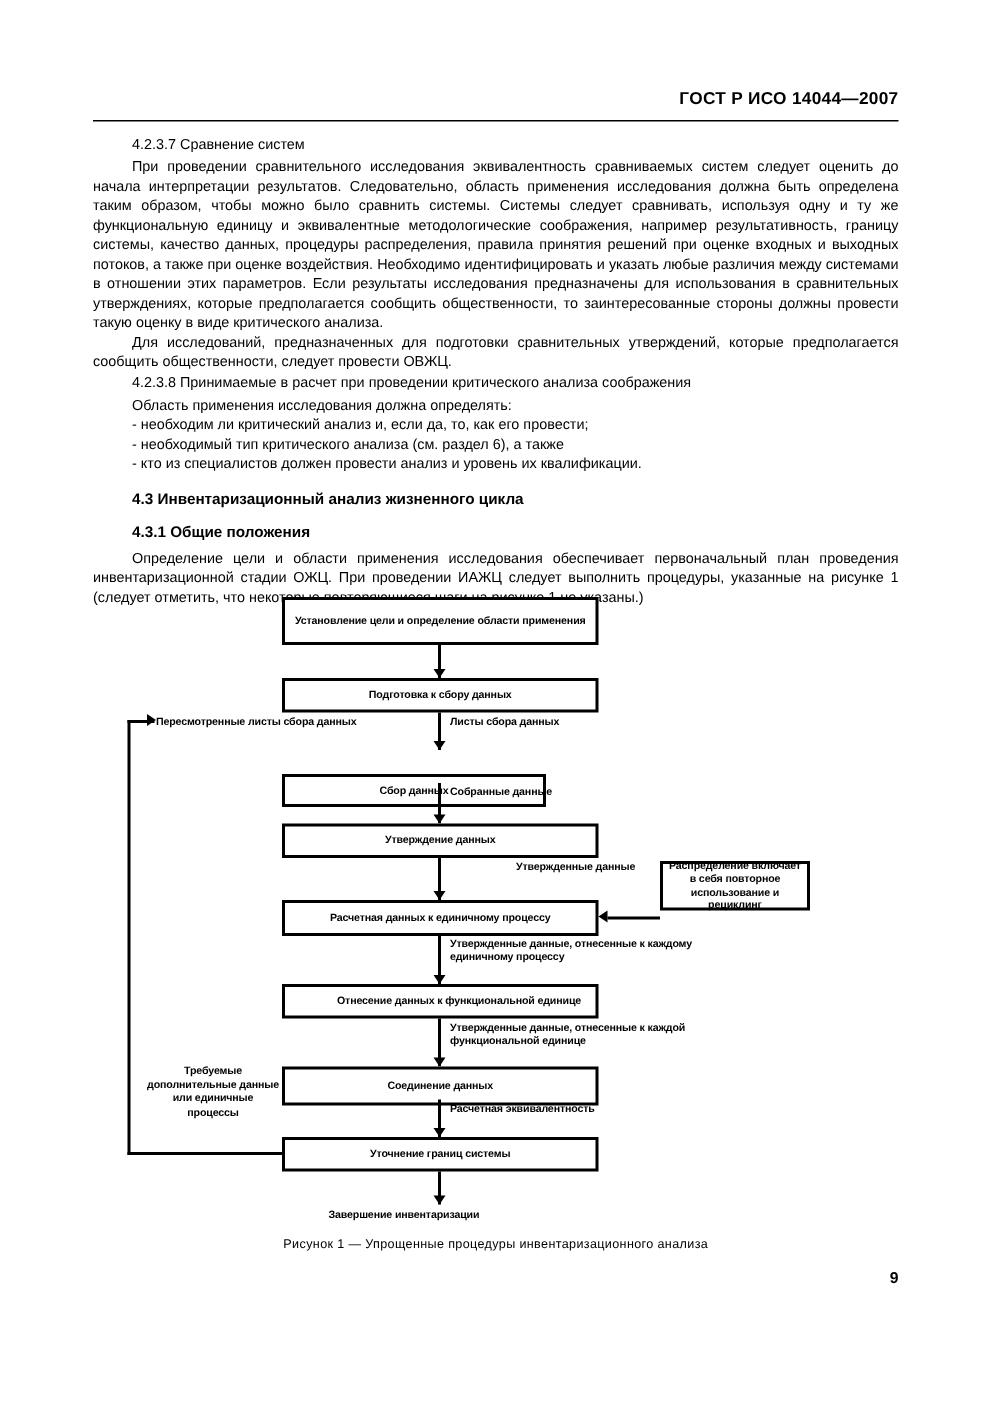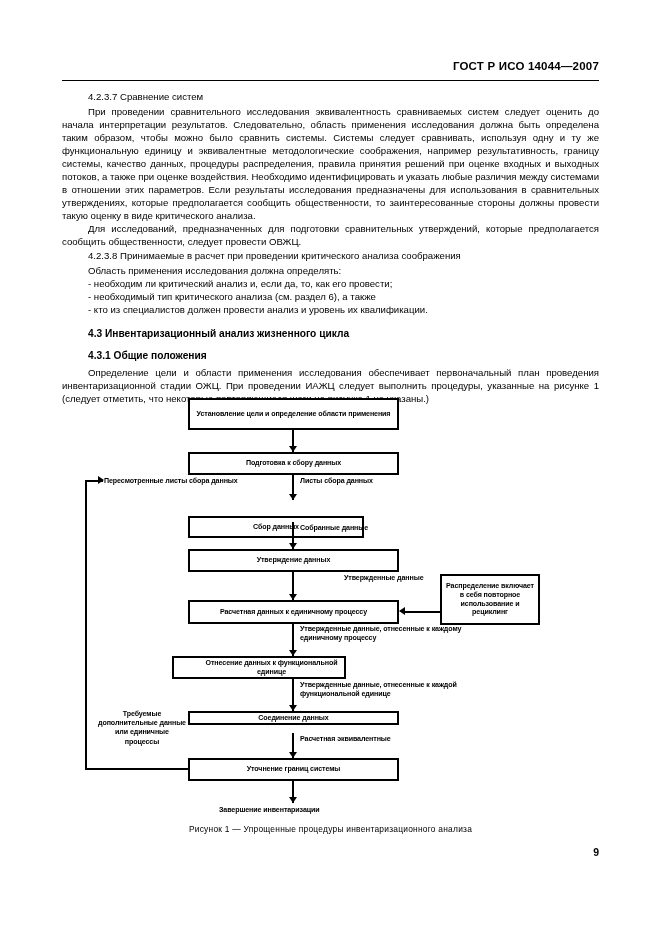--- a/index.html
+++ b/index.html
@@ -226,46 +226,46 @@
     </div>
 
     <div class="vline" style="left:230px; top:176px; height:28px;"></div>
     <div class="arrow-down" style="left:227px; top:198px;"></div>
     <div class="flabel" style="left:238px; top:178px;margin-left:44px;">Утвержденные данные</div>
 
     <div class="fbox" style="left:126px; top:204px; width:211px; height:24px;">
       <span>Расчетная данных к единичному процессу</span>
     </div>
 
-    <div class="fbox" style="left:378px; top:178px; width:100px; height:51px; line-height:8.6px;">
+    <div class="fbox" style="left:378px; top:178px; width:100px; height:33px; line-height:8.6px;">
       <span>Распределение включает в себя повторное использование и рециклинг</span>
     </div>
 
     <div class="hline" style="left:343px; top:215px; width:35px;"></div>
     <div class="arrow-left" style="left:337px; top:211px;"></div>
 
     <div class="vline" style="left:230px; top:228px; height:32px;"></div>
     <div class="arrow-down" style="left:227px; top:254px;"></div>
     <div class="flabel wrap" style="left:238px; top:229px; width:180px;">Утвержденные данные, отнесенные к каждому единичному процессу</div>
 
-    <div class="fbox" style="left:110px; top:260px; width:174px; height:23px;padding-left:28px;">
+    <div class="fbox" style="left:126px; top:260px; width:211px; height:23px;padding-left:28px;">
       <span>Отнесение данных к функциональной единице</span>
     </div>
 
     <div class="vline" style="left:230px; top:283px; height:32px;"></div>
     <div class="arrow-down" style="left:227px; top:309px;"></div>
     <div class="flabel wrap" style="left:238px; top:285px; width:190px;">Утвержденные данные, отнесенные к каждой функциональной единице</div>
 
-    <div class="fbox" style="left:126px; top:315px; width:211px; height:14px;">
+    <div class="fbox" style="left:126px; top:315px; width:211px; height:26px;">
       <span>Соединение данных</span>
     </div>
 
     <div class="vline" style="left:230px; top:337px; height:25px;"></div>
     <div class="arrow-down" style="left:227px; top:356px;"></div>
-    <div class="flabel" style="left:238px; top:339px;">Расчетная эквивалентные</div>
+    <div class="flabel" style="left:238px; top:339px;">Расчетная эквивалентность</div>
 
     <div class="fbox" style="left:126px; top:362px; width:211px; height:23px;">
       <span>Уточнение границ системы</span>
     </div>
 
     <div class="hline" style="left:23px; top:372px; width:103px;"></div>
     <div class="vline" style="left:23px; top:84px; height:290px;"></div>
     <div class="hline" style="left:23px; top:84px; width:18px;"></div>
     <div class="arrow-right" style="left:36px; top:80px;"></div>
 

